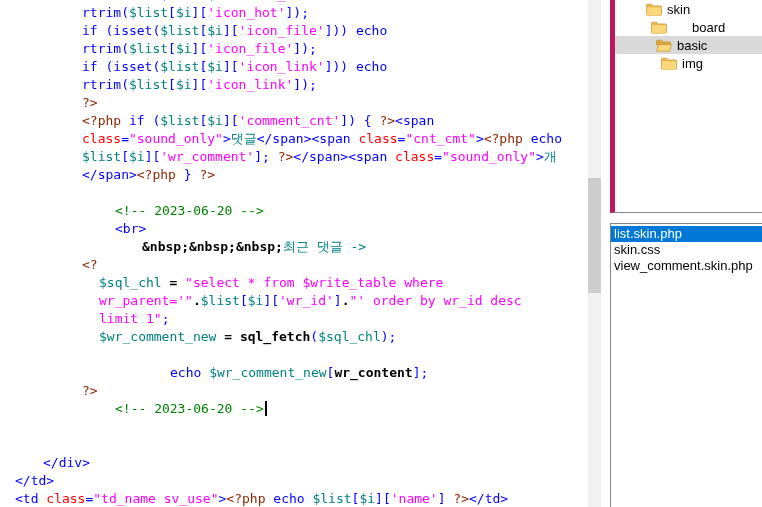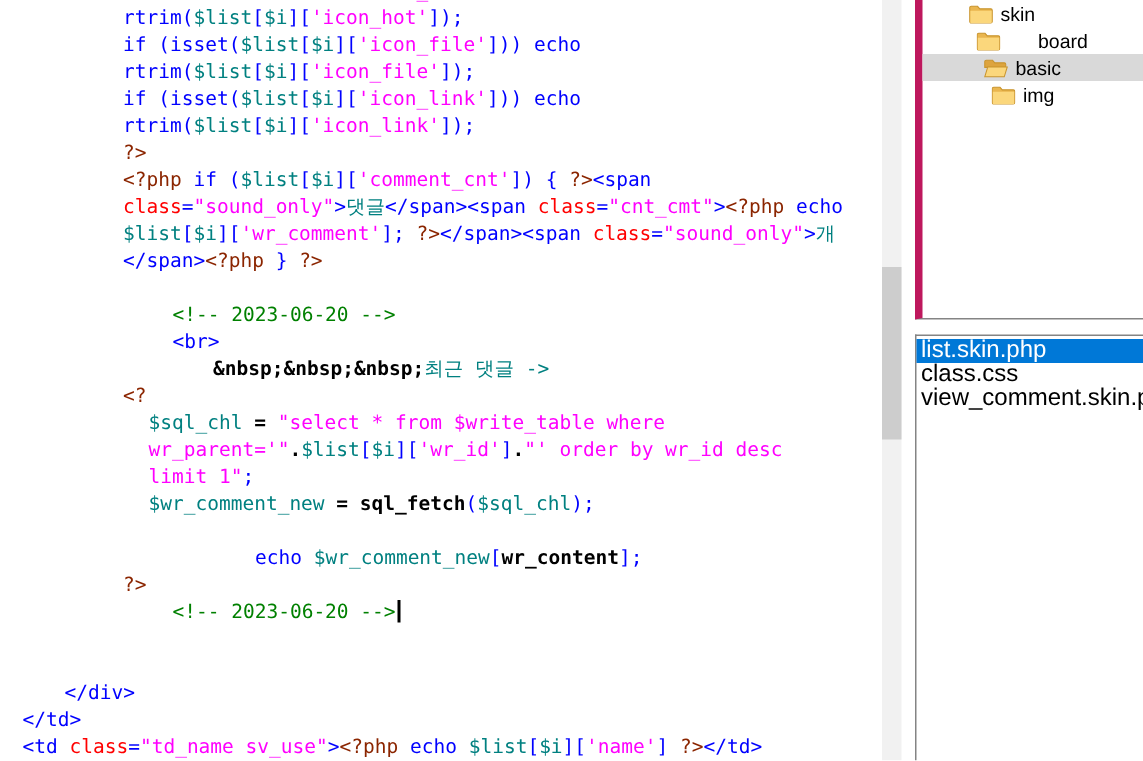--- a/index.html
+++ b/index.html
@@ -54,21 +54,21 @@
     border-left:1px solid #848484;border-top:1px solid #848484;
     padding-top:2px;
   }
   .tree-row{
     height:18px;display:flex;align-items:center;
     font-size:13px;color:#000;white-space:nowrap;cursor:default;
   }
   .tree-row.selected{background:var(--sel-gray);}
   .tree-row .ficon{flex:0 0 16px;height:13px;margin-right:5px;}
   .file-row{
-    height:16px;line-height:16px;font-size:16px;color:#000;
+    height:16px;line-height:16px;font-size:13px;color:#000;
     padding-left:3px;white-space:nowrap;overflow:hidden;cursor:default;
   }
   .file-row.selected{background:var(--sel-blue);color:#fff;}
 </style>
 </head>
 <body>
 
 <div class="editor">
   <div class="code"><div class="code-line" style="padding-left: 82px;"><span class="c-b">if (isset(</span><span class="c-t">$list</span><span class="c-b">[</span><span class="c-t">$i</span><span class="c-b">][</span><span class="c-m">'icon_hot'</span><span class="c-b">])) echo</span></div><div class="code-line" style="padding-left: 82px;"><span class="c-b">rtrim(</span><span class="c-t">$list</span><span class="c-b">[</span><span class="c-t">$i</span><span class="c-b">][</span><span class="c-m">'icon_hot'</span><span class="c-b">]);</span></div><div class="code-line" style="padding-left: 82px;"><span class="c-b">if (isset(</span><span class="c-t">$list</span><span class="c-b">[</span><span class="c-t">$i</span><span class="c-b">][</span><span class="c-m">'icon_file'</span><span class="c-b">])) echo</span></div><div class="code-line" style="padding-left: 82px;"><span class="c-b">rtrim(</span><span class="c-t">$list</span><span class="c-b">[</span><span class="c-t">$i</span><span class="c-b">][</span><span class="c-m">'icon_file'</span><span class="c-b">]);</span></div><div class="code-line" style="padding-left: 82px;"><span class="c-b">if (isset(</span><span class="c-t">$list</span><span class="c-b">[</span><span class="c-t">$i</span><span class="c-b">][</span><span class="c-m">'icon_link'</span><span class="c-b">])) echo</span></div><div class="code-line" style="padding-left: 82px;"><span class="c-b">rtrim(</span><span class="c-t">$list</span><span class="c-b">[</span><span class="c-t">$i</span><span class="c-b">][</span><span class="c-m">'icon_link'</span><span class="c-b">]);</span></div><div class="code-line" style="padding-left: 82px;"><span class="c-p">?&gt;</span></div><div class="code-line" style="padding-left: 82px;"><span class="c-p">&lt;?php</span><span class="c-b"> if (</span><span class="c-t">$list</span><span class="c-b">[</span><span class="c-t">$i</span><span class="c-b">][</span><span class="c-m">'comment_cnt'</span><span class="c-b">]) { </span><span class="c-p">?&gt;</span><span class="c-b">&lt;span</span></div><div class="code-line" style="padding-left: 82px;"><span class="c-r">class</span><span class="c-b">=</span><span class="c-m">"sound_only"</span><span class="c-b">&gt;</span><span class="c-t">댓글</span><span class="c-b">&lt;/span&gt;&lt;span </span><span class="c-r">class</span><span class="c-b">=</span><span class="c-m">"cnt_cmt"</span><span class="c-b">&gt;</span><span class="c-p">&lt;?php</span><span class="c-b"> echo</span></div><div class="code-line" style="padding-left: 82px;"><span class="c-t">$list</span><span class="c-b">[</span><span class="c-t">$i</span><span class="c-b">][</span><span class="c-m">'wr_comment'</span><span class="c-b">]; </span><span class="c-p">?&gt;</span><span class="c-b">&lt;/span&gt;&lt;span </span><span class="c-r">class</span><span class="c-b">=</span><span class="c-m">"sound_only"</span><span class="c-b">&gt;</span><span class="c-t">개</span></div><div class="code-line" style="padding-left: 82px;"><span class="c-b">&lt;/span&gt;</span><span class="c-p">&lt;?php</span><span class="c-b"> } </span><span class="c-p">?&gt;</span></div><div class="code-line" style="padding-left: 0px;">&nbsp;</div><div class="code-line" style="padding-left: 115px;"><span class="c-g">&lt;!-- 2023-06-20 --&gt;</span></div><div class="code-line" style="padding-left: 115px;"><span class="c-b">&lt;br&gt;</span></div><div class="code-line" style="padding-left: 142px;"><span class="c-k">&amp;nbsp;&amp;nbsp;&amp;nbsp;</span><span class="c-t">최근 댓글 -&gt;</span></div><div class="code-line" style="padding-left: 82px;"><span class="c-p">&lt;?</span></div><div class="code-line" style="padding-left: 99px;"><span class="c-t">$sql_chl</span><span class="c-k"> = </span><span class="c-m">"select * from $write_table where</span></div><div class="code-line" style="padding-left: 99px;"><span class="c-m">wr_parent='"</span><span class="c-k">.</span><span class="c-t">$list</span><span class="c-b">[</span><span class="c-t">$i</span><span class="c-b">][</span><span class="c-m">'wr_id'</span><span class="c-b">]</span><span class="c-k">.</span><span class="c-m">"' order by wr_id desc</span></div><div class="code-line" style="padding-left: 99px;"><span class="c-m">limit 1"</span><span class="c-b">;</span></div><div class="code-line" style="padding-left: 99px;"><span class="c-t">$wr_comment_new</span><span class="c-k"> = sql_fetch</span><span class="c-b">(</span><span class="c-t">$sql_chl</span><span class="c-b">);</span></div><div class="code-line" style="padding-left: 0px;">&nbsp;</div><div class="code-line" style="padding-left: 170px;"><span class="c-b">echo </span><span class="c-t">$wr_comment_new</span><span class="c-b">[</span><span class="c-k">wr_content</span><span class="c-b">];</span></div><div class="code-line" style="padding-left: 82px;"><span class="c-p">?&gt;</span></div><div class="code-line" style="padding-left: 115px;"><span class="c-g">&lt;!-- 2023-06-20 --&gt;</span><span class="caret"></span></div><div class="code-line" style="padding-left: 0px;">&nbsp;</div><div class="code-line" style="padding-left: 0px;">&nbsp;</div><div class="code-line" style="padding-left: 43px;"><span class="c-b">&lt;/div&gt;</span></div><div class="code-line" style="padding-left: 15px;"><span class="c-b">&lt;/td&gt;</span></div><div class="code-line" style="padding-left: 15px;"><span class="c-b">&lt;td </span><span class="c-r">class</span><span class="c-b">=</span><span class="c-m">"td_name sv_use"</span><span class="c-b">&gt;</span><span class="c-p">&lt;?php</span><span class="c-b"> echo </span><span class="c-t">$list</span><span class="c-b">[</span><span class="c-t">$i</span><span class="c-b">][</span><span class="c-m">'name'</span><span class="c-b">] </span><span class="c-p">?&gt;</span><span class="c-b">&lt;/td&gt;</span></div></div>
 </div>
@@ -105,16 +105,16 @@
             <path d="M.9 4.2h14.2v7.6c0 .4-.3.6-.7.6H1.6c-.4 0-.7-.2-.7-.6z" fill="#fbd77c"></path>
           </svg></span>
         <span>img</span>
       </div>
     </div>
 </div>
 
 <div class="file-panel">
   <div>
       <div class="file-row selected">list.skin.php</div>
-      <div class="file-row">class.css</div>
+      <div class="file-row">skin.css</div>
       <div class="file-row">view_comment.skin.php</div>
     </div>
 </div>
 
 </body></html>

